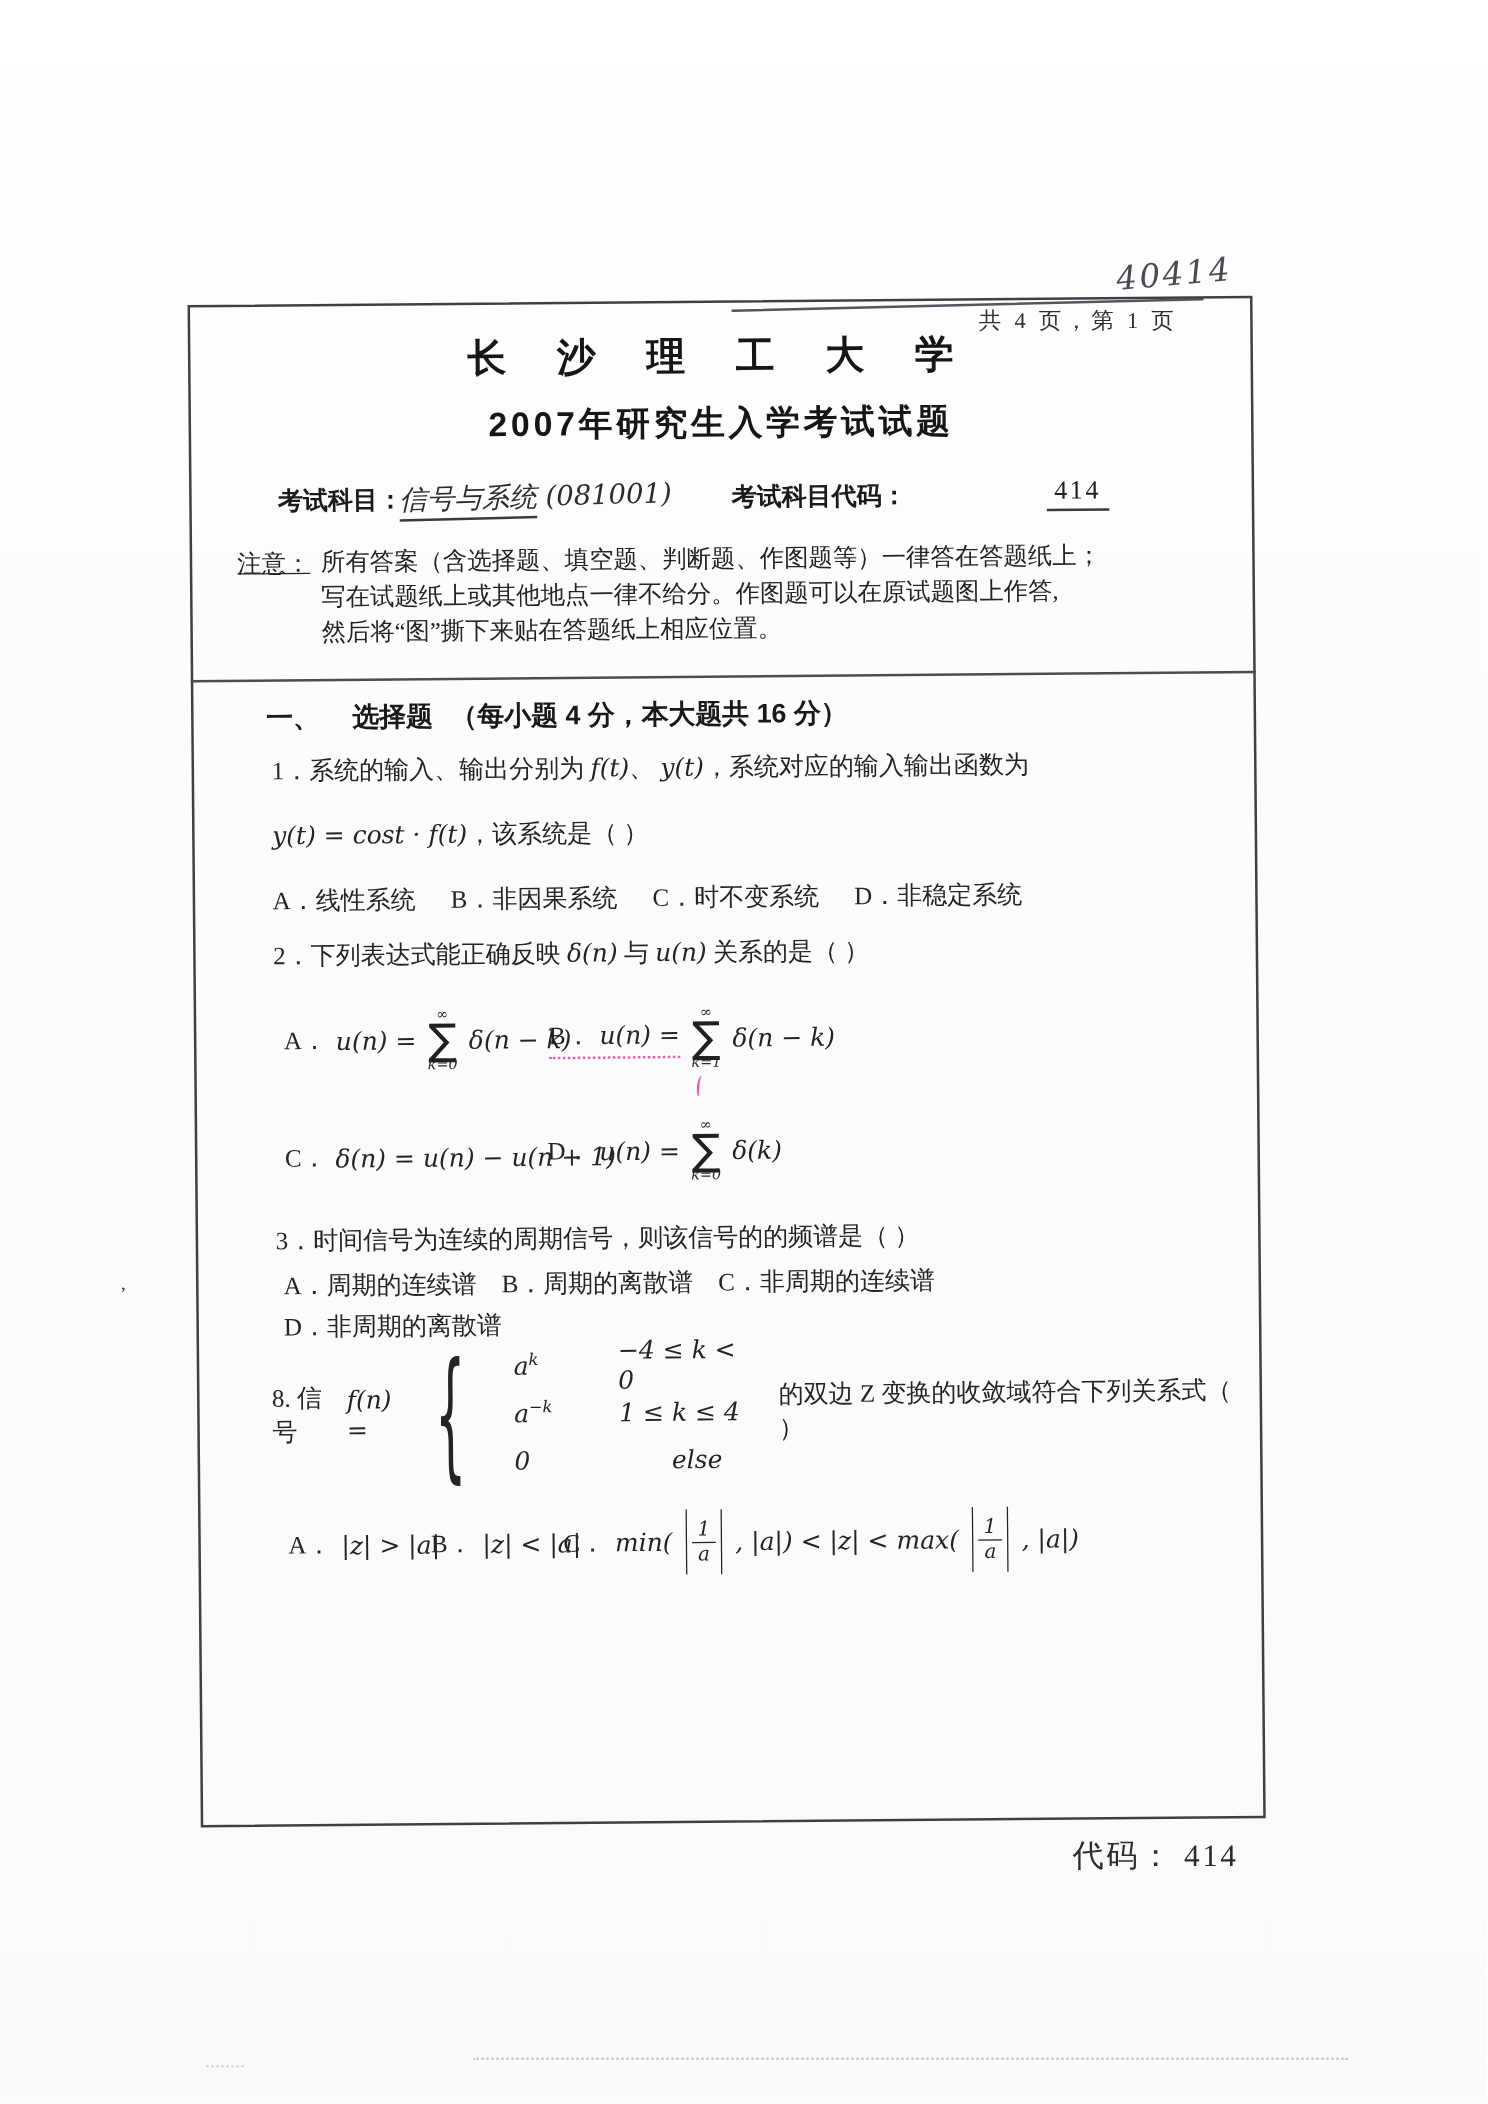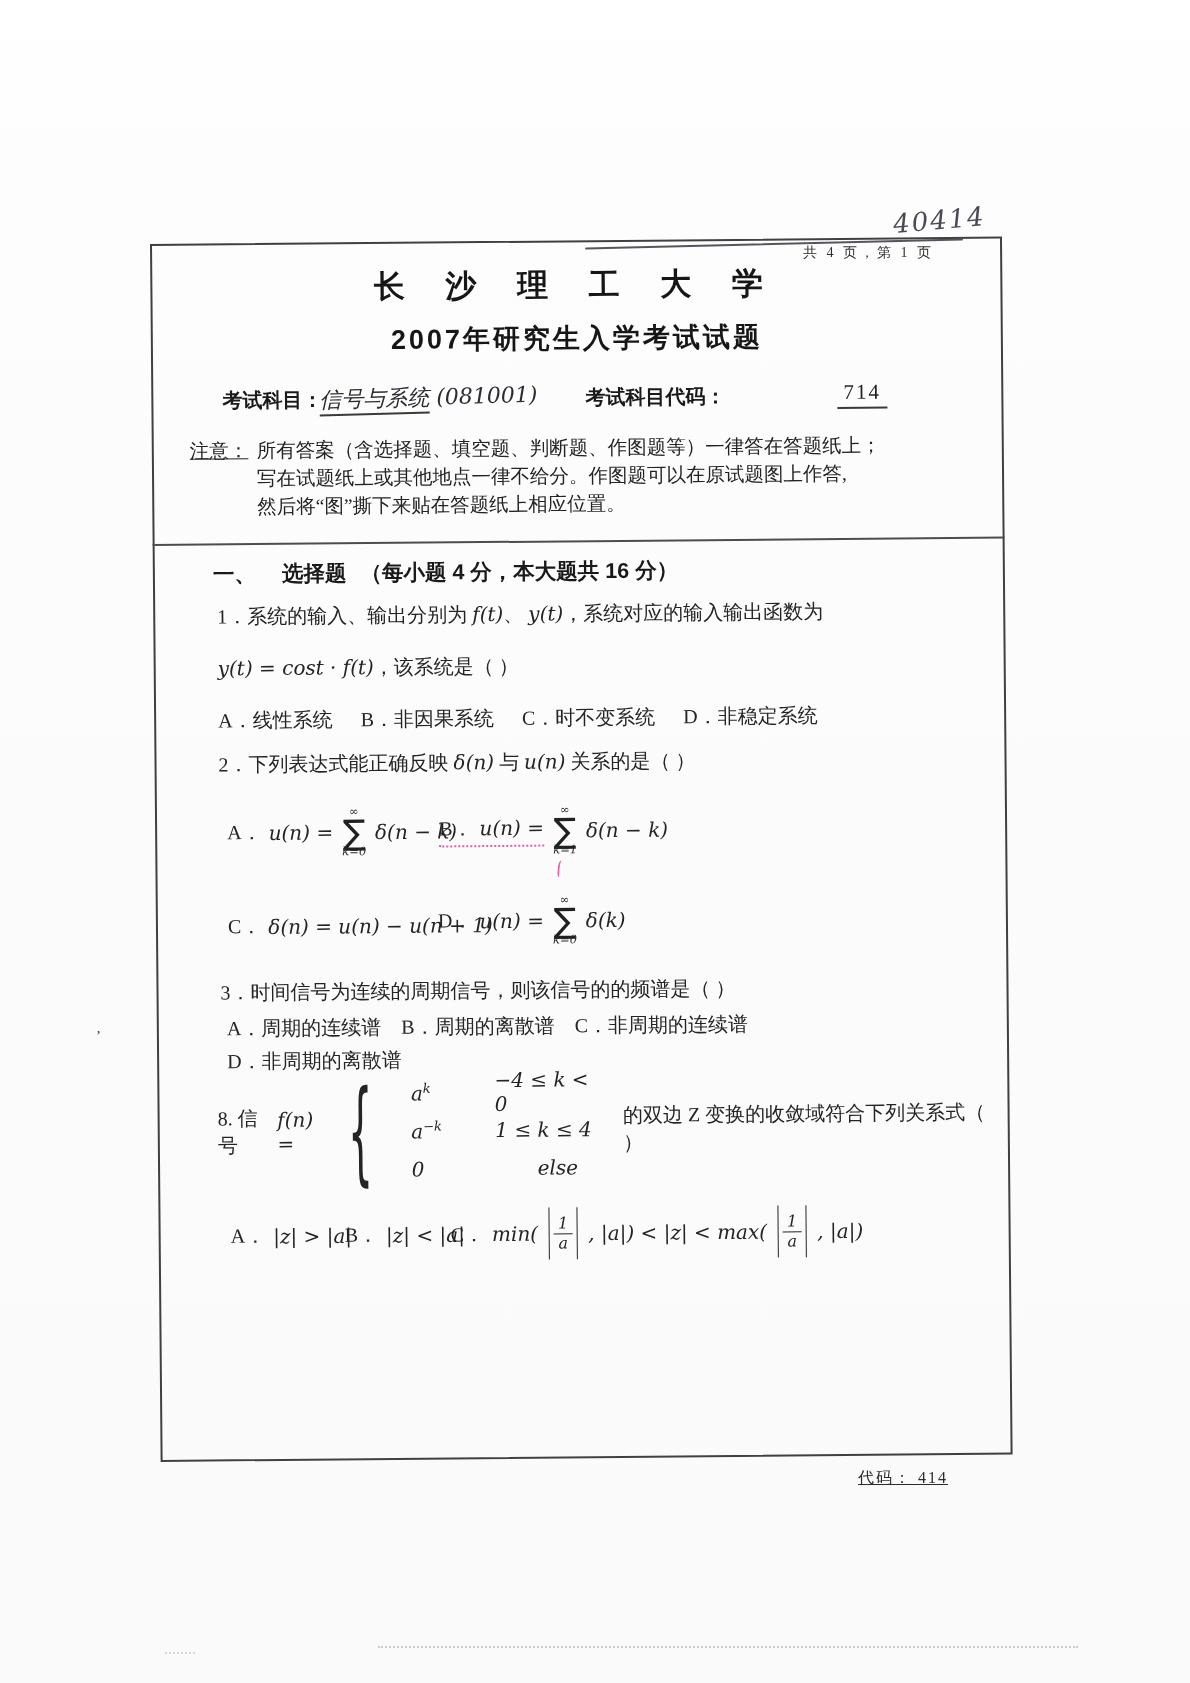--- a/index.html
+++ b/index.html
@@ -23,21 +23,21 @@
     font-family:"DejaVu Serif",serif; font-style:italic;
     font-size:26px; color:#4a4a54; letter-spacing:2px;
     transform:rotate(-5deg);
   }
   .hw-underline {
     position:absolute; left:585px; top:243px; width:378px; height:2px;
     background:#55555d; transform:rotate(-1.4deg); border-radius:2px;
   }
   .page-indicator {
     position:absolute; left:783px; top:244px;
-    font-size:14px; color:#2e2e2e; letter-spacing:3px;margin-left:20px;
+    font-size:18px; color:#2e2e2e; letter-spacing:3px;
   }
 
   
   .exam-box {
     position:absolute; left:150px; top:244px; width:852px; height:1218px;
     border:2px solid #404040;
     transform:rotate(-0.5deg); transform-origin:top left;
   }
   .university {
     position:absolute; top:22px; left:0; width:100%;
@@ -95,21 +95,21 @@
   sup { font-size:13px; }
 
   
   .absbar { display:inline-flex; align-items:center; border-left:1.5px solid #242424; border-right:1.5px solid #242424;
     padding:2px 4px; margin:0 3px; height:52px; }
   .frac { display:inline-flex; flex-direction:column; align-items:center; line-height:1.15; font-size:16px; }
   .frac-num { border-bottom:1.5px solid #242424; padding:0 4px 1px 4px; }
   .q4opts { position:absolute; left:62px; top:960px; height:62px; width:760px; font-size:20px; }
   .q4opt { position:absolute; top:50%; transform:translateY(-50%); display:inline-flex; align-items:center; gap:8px; }
 
-  .footer-code { position:absolute; left:858px; top:1468px; font-size:16px; color:#2c2c2c; letter-spacing:2px;text-decoration:underline; }
+  .footer-code { position:absolute; left:858px; top:1468px; font-size:25px; color:#2c2c2c; letter-spacing:2px; }
   .margin-mark { position:absolute; left:96px; top:1028px; font-size:15px; color:#3a3a3a; }
   .scan-artifact { position:absolute; left:378px; top:1646px; width:700px; height:0;
     border-top:2px dotted rgba(60,60,60,0.25); }
   .scan-artifact2 { position:absolute; left:165px; top:1652px; width:30px; height:0;
     border-top:2px dotted rgba(60,60,60,0.18); }
 </style>
 </head>
 <body>
 
 <div class="page">
@@ -120,21 +120,21 @@
 
   <div class="exam-box">
 
     <div class="university sans">长 沙 理 工 大 学</div>
     <div class="exam-title sans">2007年研究生入学考试试题</div>
 
     <div class="subject-row">
       <span class="subject-label sans">考试科目：</span>
       <span class="hand-subject"><span class="uline">信号与系统</span> <span>(081001)</span></span>
       <span class="code-label sans">考试科目代码：</span>
-      <span class="code-value">714</span>
+      <span class="code-value">414</span>
     </div>
 
     <div class="notice-label">注意：</div>
     <div class="notice-lines">
       <div>所有答案（含选择题、填空题、判断题、作图题等）一律答在答题纸上；</div>
       <div>写在试题纸上或其他地点一律不给分。作图题可以在原试题图上作答,</div>
       <div>然后将“图”撕下来贴在答题纸上相应位置。</div>
     </div>
 
     <div class="rule"></div>

